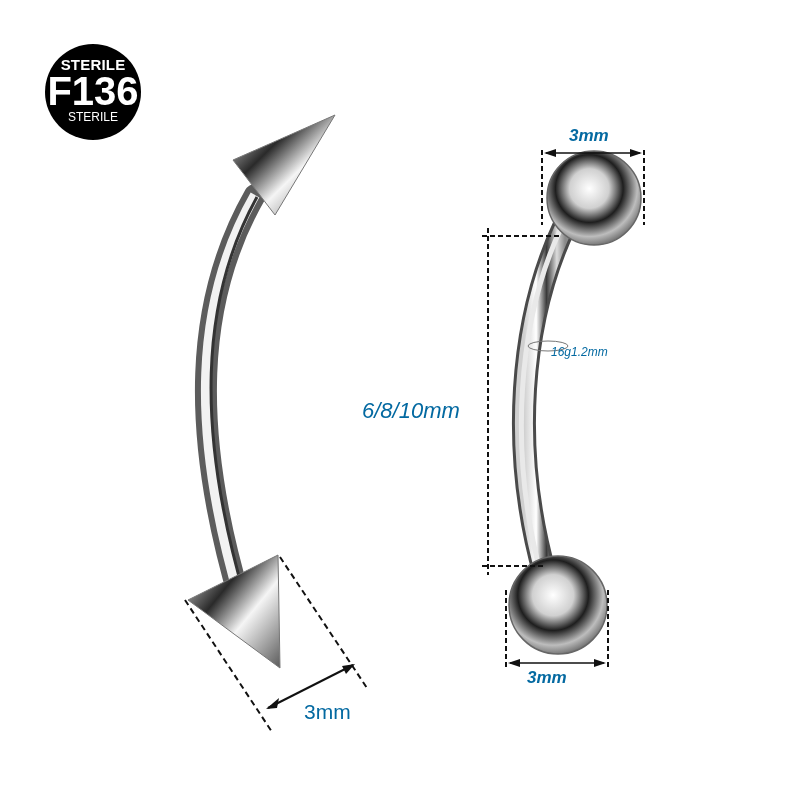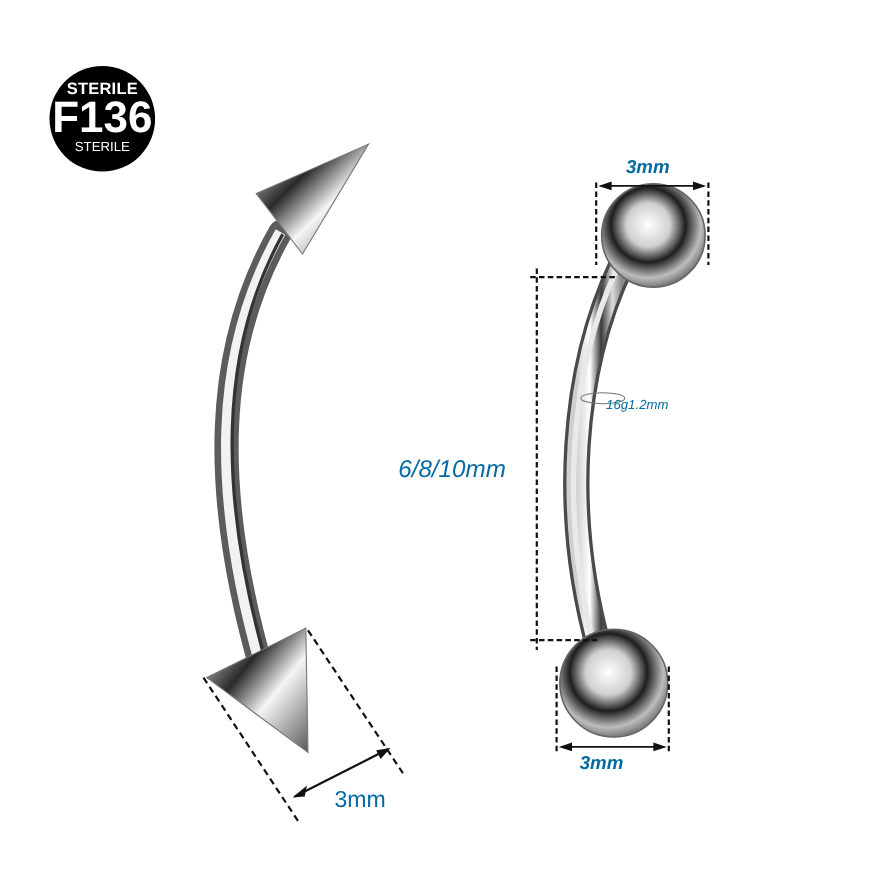--- a/index.html
+++ b/index.html
@@ -1,17 +1,17 @@
 <!DOCTYPE html>
 <html><head>
 <meta charset="utf-8">
 <style>
   html,body{margin:0;padding:0;background:#ffffff;}
   body{width:800px;height:800px;position:relative;overflow:hidden;font-family:"Liberation Sans",sans-serif;}
-  .canvas{position:absolute;left:0;top:16px;width:800px;height:680px;}
+  .canvas{position:absolute;left:0;top:0;width:800px;height:680px;}
   .badge{position:absolute;left:45px;top:44px;width:96px;height:96px;border-radius:50%;background:#000;color:#fff;text-align:center;}
   .badge .t1{position:absolute;top:12px;left:0;right:0;font-size:15px;font-weight:bold;letter-spacing:0.2px;}
   .badge .t2{position:absolute;top:27px;left:0;right:0;font-size:40px;font-weight:bold;line-height:40px;}
   .badge .t3{position:absolute;top:66px;left:0;right:0;font-size:12px;}
   .lbl{position:absolute;color:#0369a1;}
   .lbl.italic{font-style:italic;font-weight:bold;font-size:17px;}
   .lbl.len{font-size:22px;font-style:italic;}
   .lbl.gauge{font-size:12px;font-style:italic;}
   .lbl.spike{font-size:21px;}
 </style>

